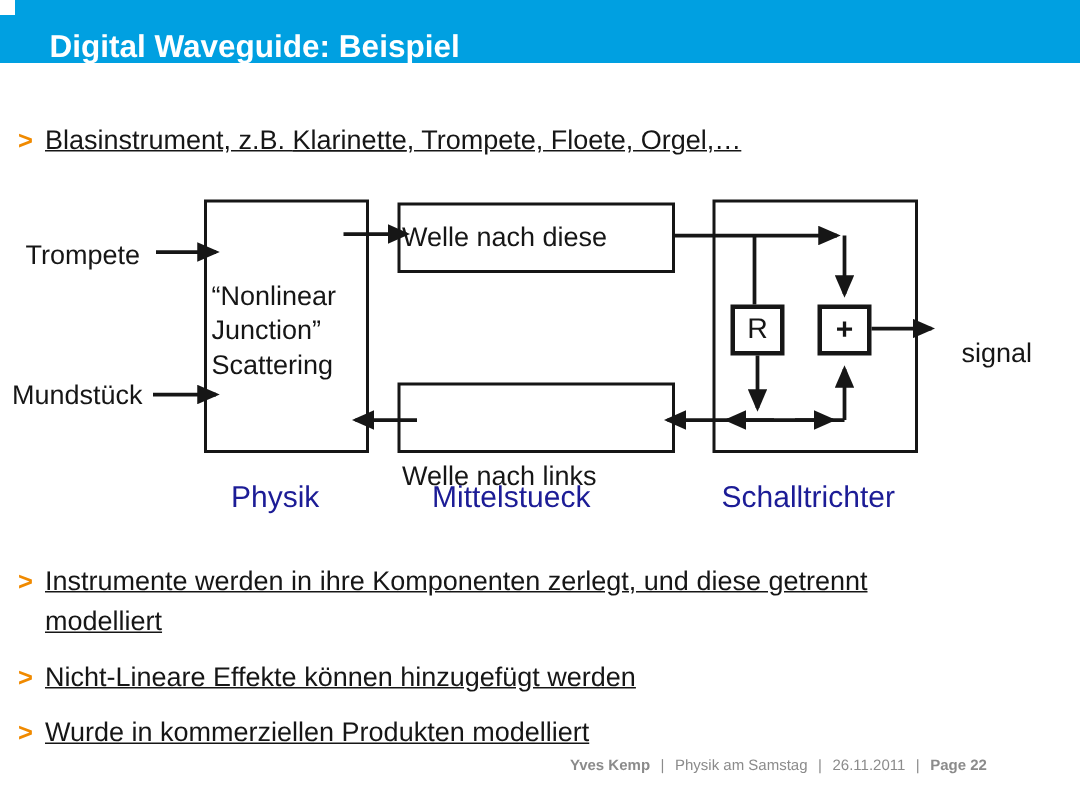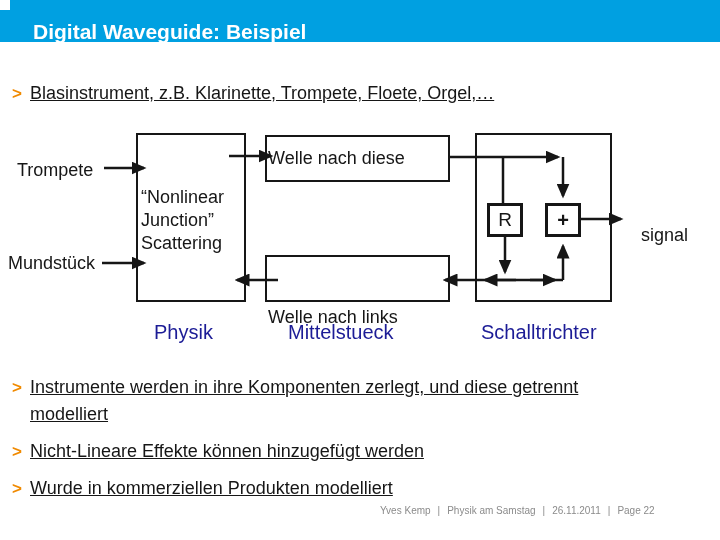--- a/index.html
+++ b/index.html
@@ -47,21 +47,21 @@
   .op-r{left:487px;top:203px;width:36px;height:34px;}
   .op-plus{left:545px;top:203px;width:36px;height:34px;font-size:20px;font-weight:bold;}
   .lbl-ausgangs{left:622px;top:190px;}
   .lbl-signal{left:622px;top:225px;margin-left:19px;}
   .seclabel{position:absolute;top:321px;font-size:20px;color:var(--navy);white-space:nowrap;}
   .sec-blatt{left:154px;}
   .sec-mittel{left:288px;}
   .sec-schall{left:481px;}
   
   .footer{position:absolute;left:380px;top:505px;display:flex;gap:7px;font-size:10px;color:var(--gray);white-space:nowrap;}
-  .footer .b{font-weight:normal;}
+  .footer .b{font-weight:bold;}
 </style>
 </head>
 <body>
 
 <div class="slide">
 
   <div class="header">
     <div class="title">Digital Waveguide: Beispiel</div>
   </div>
   <div class="notch"></div>

